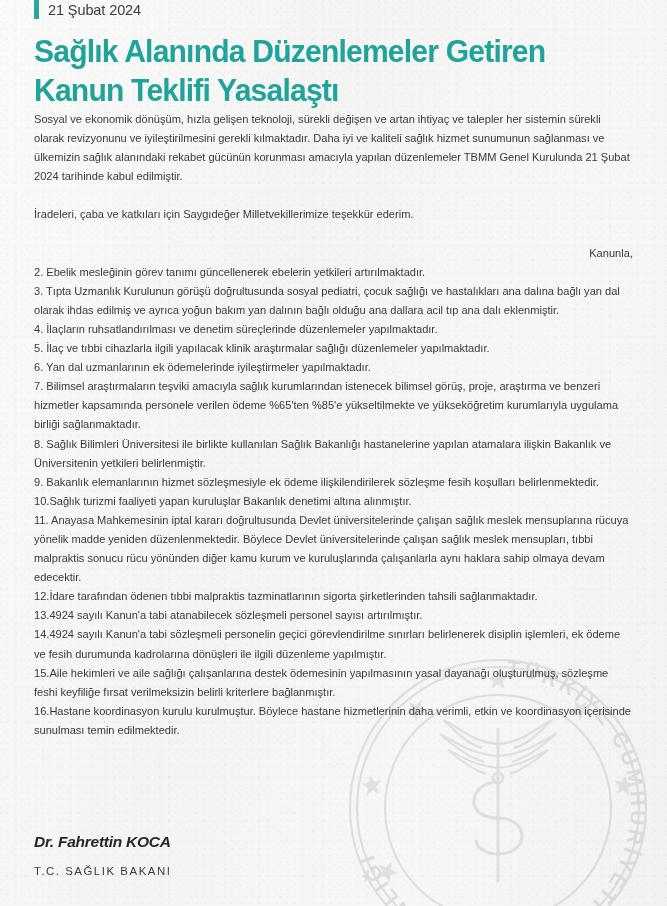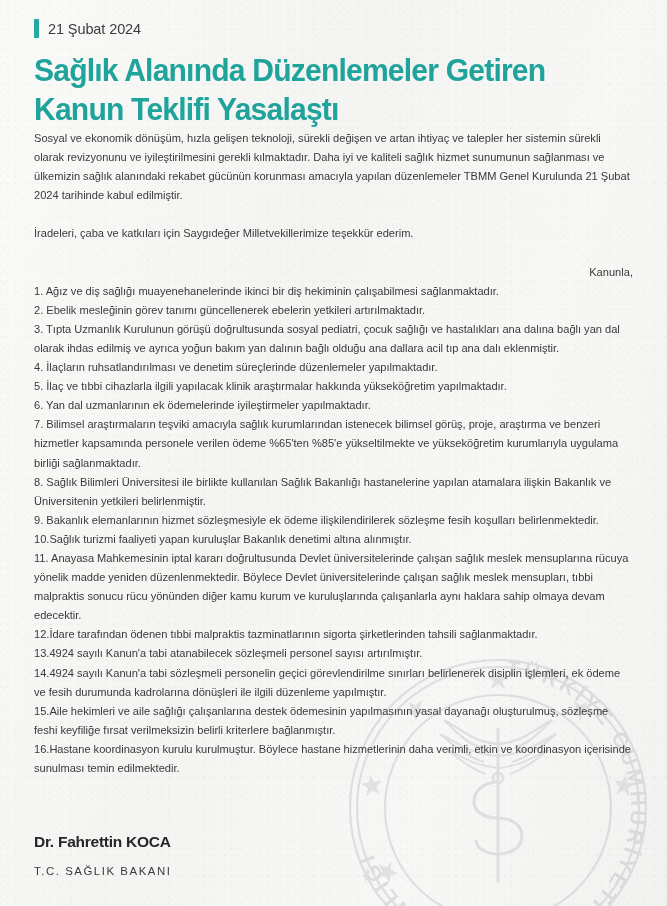--- a/index.html
+++ b/index.html
@@ -43,21 +43,20 @@
   .content {
     position: relative;
     z-index: 2;
     padding: 0 34px;
   }
 
   
   .dateline {
     display: flex;
     align-items: center;
-    padding-top: 19px;
     gap: 9px;
   }
   .accent-bar {
     width: 5px;
     height: 19px;
     background: #26a8a0;
     flex: 0 0 auto;
     border-radius: 0.5px;
   }
   .date-text {
@@ -127,20 +126,21 @@
     left: 34px;
     bottom: 28px;
     z-index: 3;
   }
   .sig-name {
     font-size: 15.5px;
     font-weight: bold;
     color: #262626;
     letter-spacing: -0.25px;
     line-height: 1.25;
+    font-style: italic;
   }
   .sig-title {
     font-size: 11.4px;
     color: #3a3a3a;
     letter-spacing: 1.55px;
     margin-top: 12px;
     line-height: 1.25;
   }
 </style>
 </head>
@@ -221,25 +221,24 @@
     </h1>
 
     <div class="body-block">
 
       <p class="para">Sosyal ve ekonomik dönüşüm, hızla gelişen teknoloji, sürekli değişen ve artan ihtiyaç ve talepler her sistemin sürekli olarak revizyonunu ve iyileştirilmesini gerekli kılmaktadır.  Daha iyi ve kaliteli sağlık hizmet sunumunun sağlanması ve ülkemizin sağlık alanındaki rekabet gücünün korunması amacıyla yapılan düzenlemeler TBMM Genel Kurulunda 21 Şubat 2024 tarihinde kabul edilmiştir.</p>
       <p class="para thanks">İradeleri, çaba ve katkıları için Saygıdeğer Milletvekillerimize teşekkür ederim.</p>
 
       <div class="list-intro">Kanunla,</div>
 
       <ol class="items">
-        <li><span class="num">1.</span> <span>Ağız ve diş sağlığı muayenehanelerinde ikinci bir diş hekiminin çalışabilmesi sağlanmaktadır.</span></li>
         <li><span class="num">2.</span> <span>Ebelik mesleğinin görev tanımı güncellenerek ebelerin yetkileri artırılmaktadır.</span></li>
         <li><span class="num">3.</span> <span>Tıpta Uzmanlık Kurulunun görüşü doğrultusunda sosyal pediatri, çocuk sağlığı ve hastalıkları ana dalına bağlı yan dal olarak ihdas edilmiş ve ayrıca yoğun bakım yan dalının bağlı olduğu ana dallara acil tıp ana dalı eklenmiştir.</span></li>
         <li><span class="num">4.</span> <span>İlaçların ruhsatlandırılması ve denetim süreçlerinde düzenlemeler yapılmaktadır.</span></li>
-        <li><span class="num">5.</span> <span>İlaç ve tıbbi cihazlarla ilgili yapılacak klinik araştırmalar hakkında yükseköğretim yapılmaktadır.</span></li>
+        <li><span class="num">5.</span> <span>İlaç ve tıbbi cihazlarla ilgili yapılacak klinik araştırmalar sağlığı düzenlemeler yapılmaktadır.</span></li>
         <li><span class="num">6.</span> <span>Yan dal uzmanlarının ek ödemelerinde iyileştirmeler yapılmaktadır.</span></li>
         <li><span class="num">7.</span> <span>Bilimsel araştırmaların teşviki amacıyla sağlık kurumlarından istenecek bilimsel görüş, proje, araştırma ve benzeri hizmetler kapsamında personele verilen ödeme %65'ten %85'e yükseltilmekte ve yükseköğretim kurumlarıyla uygulama birliği sağlanmaktadır.</span></li>
         <li><span class="num">8.</span> <span>Sağlık Bilimleri Üniversitesi ile birlikte kullanılan Sağlık Bakanlığı hastanelerine yapılan atamalara ilişkin Bakanlık ve Üniversitenin yetkileri belirlenmiştir.</span></li>
         <li><span class="num">9.</span> <span>Bakanlık elemanlarının hizmet sözleşmesiyle ek ödeme ilişkilendirilerek sözleşme fesih koşulları belirlenmektedir.</span></li>
         <li><span class="num">10.</span><span>Sağlık turizmi faaliyeti yapan kuruluşlar Bakanlık denetimi altına alınmıştır.</span></li>
         <li><span class="num">11.</span> <span>Anayasa Mahkemesinin iptal kararı doğrultusunda Devlet üniversitelerinde çalışan sağlık meslek mensuplarına rücuya yönelik madde yeniden düzenlenmektedir. Böylece Devlet üniversitelerinde çalışan sağlık meslek mensupları, tıbbi malpraktis sonucu rücu yönünden diğer kamu kurum ve kuruluşlarında çalışanlarla aynı haklara sahip olmaya devam edecektir.</span></li>
         <li><span class="num">12.</span><span>İdare tarafından ödenen tıbbi malpraktis tazminatlarının sigorta şirketlerinden tahsili sağlanmaktadır.</span></li>
         <li><span class="num">13.</span><span>4924 sayılı Kanun'a tabi atanabilecek sözleşmeli personel sayısı artırılmıştır.</span></li>
         <li><span class="num">14.</span><span>4924 sayılı Kanun'a tabi sözleşmeli personelin geçici görevlendirilme sınırları belirlenerek disiplin işlemleri, ek ödeme ve fesih durumunda kadrolarına dönüşleri ile ilgili düzenleme yapılmıştır.</span></li>
         <li><span class="num">15.</span><span>Aile hekimleri ve aile sağlığı çalışanlarına destek ödemesinin yapılmasının yasal dayanağı oluşturulmuş, sözleşme feshi keyfiliğe fırsat verilmeksizin belirli kriterlere bağlanmıştır.</span></li>

